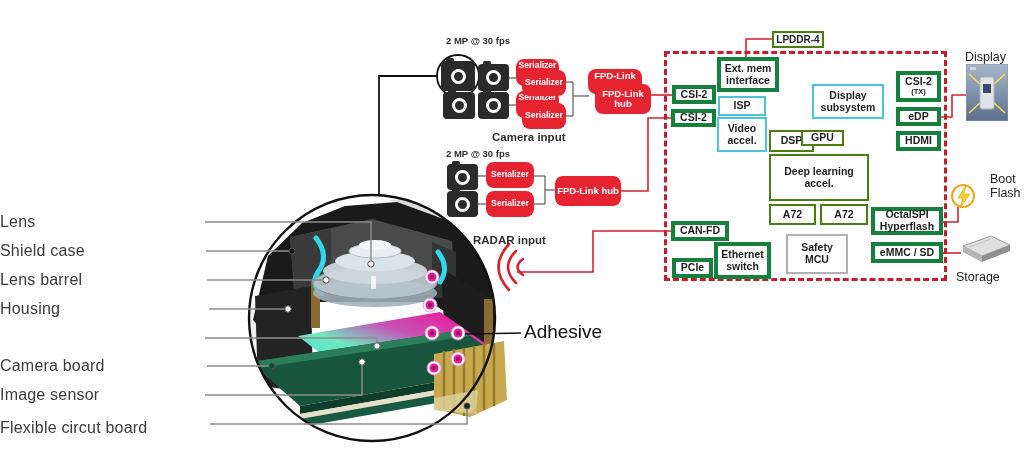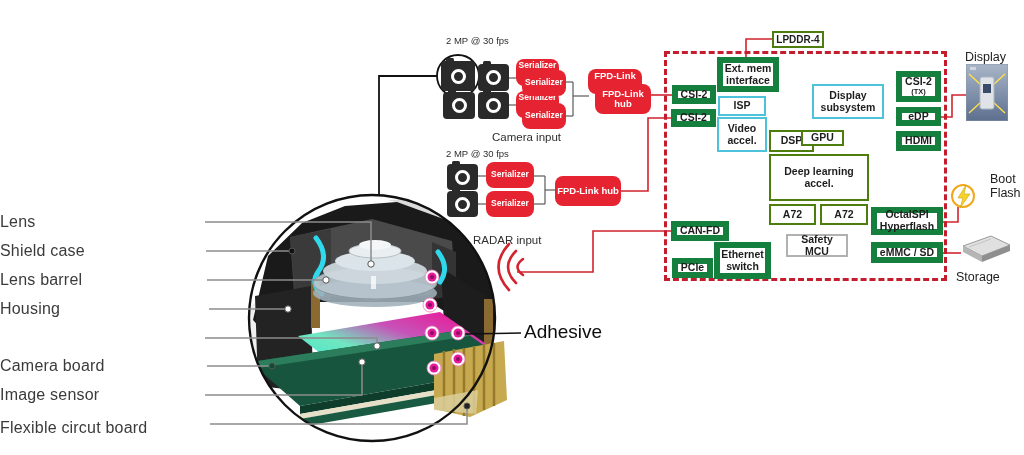--- a/index.html
+++ b/index.html
@@ -7,29 +7,29 @@
          font-family:"Liberation Sans",sans-serif;}
   .abs{position:absolute;}
   svg.layer{position:absolute;left:0;top:0;width:1024px;height:455px;}
 
   
   .mlabel{position:absolute;left:0;width:200px;text-align:left;font-size:16px;
           color:#3b3b3b;letter-spacing:.2px;white-space:nowrap;}
   .adhesive{position:absolute;font-size:19px;color:#0d0d0d;white-space:nowrap;}
 
   
-  .cap{position:absolute;font-weight:400;color:#2e2e2e;white-space:nowrap;}
+  .cap{position:absolute;font-weight:700;color:#2e2e2e;white-space:nowrap;}
   .cap-s{font-size:9.5px;}
   .cap-m{font-size:11.5px;}
 
   
   .blk{position:absolute;box-sizing:border-box;background:#fff;display:flex;
        align-items:center;justify-content:center;text-align:center;
        font-weight:700;font-size:10.5px;line-height:1.12;color:#1d1d1d;padding:1px;}
-  .teal{border:6px solid #15803d;}
+  .teal{border:4px solid #15803d;}
   .cyan{border:2px solid #4cc3da;}
   .redo{border:2px solid #4d7c0f;}
   .grayo{border:2px solid #b1b1b1;}
   .blk .sub{font-size:7.5px;font-weight:700;display:block;}
   .stack{flex-direction:column;}
 
   
   .solidred{position:absolute;box-sizing:border-box;background:#e62330;color:#fff;
             border-radius:8px;display:flex;align-items:center;justify-content:center;
             text-align:center;font-weight:700;font-size:8.5px;line-height:1.1;overflow:hidden;}
@@ -271,21 +271,21 @@
   <div class="blk teal stack" style="left:896px;top:71px;width:45px;height:31px">
     <span>CSI-2</span>
     <span class="sub">(TX)</span>
   </div>
   <div class="blk teal" style="left:896px;top:107px;width:45px;height:19px">eDP</div>
   <div class="blk teal" style="left:896px;top:131px;width:45px;height:20px">HDMI</div>
 
   <div class="blk teal" style="left:671px;top:221px;width:58px;height:20px">CAN-FD</div>
   <div class="blk teal" style="left:714px;top:242px;width:57px;height:37px">Ethernet switch</div>
   <div class="blk teal" style="left:672px;top:258px;width:41px;height:20px">PCIe</div>
-  <div class="blk grayo" style="left:786px;top:234px;width:62px;height:23px">Safety MCU</div>
+  <div class="blk grayo" style="left:786px;top:234px;width:62px;height:40px">Safety MCU</div>
   <div class="blk teal" style="left:871px;top:207px;width:72px;height:28px">OctalSPI Hyperflash</div>
   <div class="blk teal" style="left:871px;top:242px;width:72px;height:21px">eMMC / SD</div>
 
   <div class="perlabel" style="left:965px;top:50px">Display</div>
   <div class="dispimg" style="left:966px;top:64px">
     <svg width="42" height="57" viewBox="0 0 42 57">
       <defs>
           <linearGradient id="dg" x1="0" y1="0" x2="0" y2="1">
         <stop offset="0" stop-color="#a9b6c9"></stop>
             <stop offset="1" stop-color="#5c6f8e"></stop>

